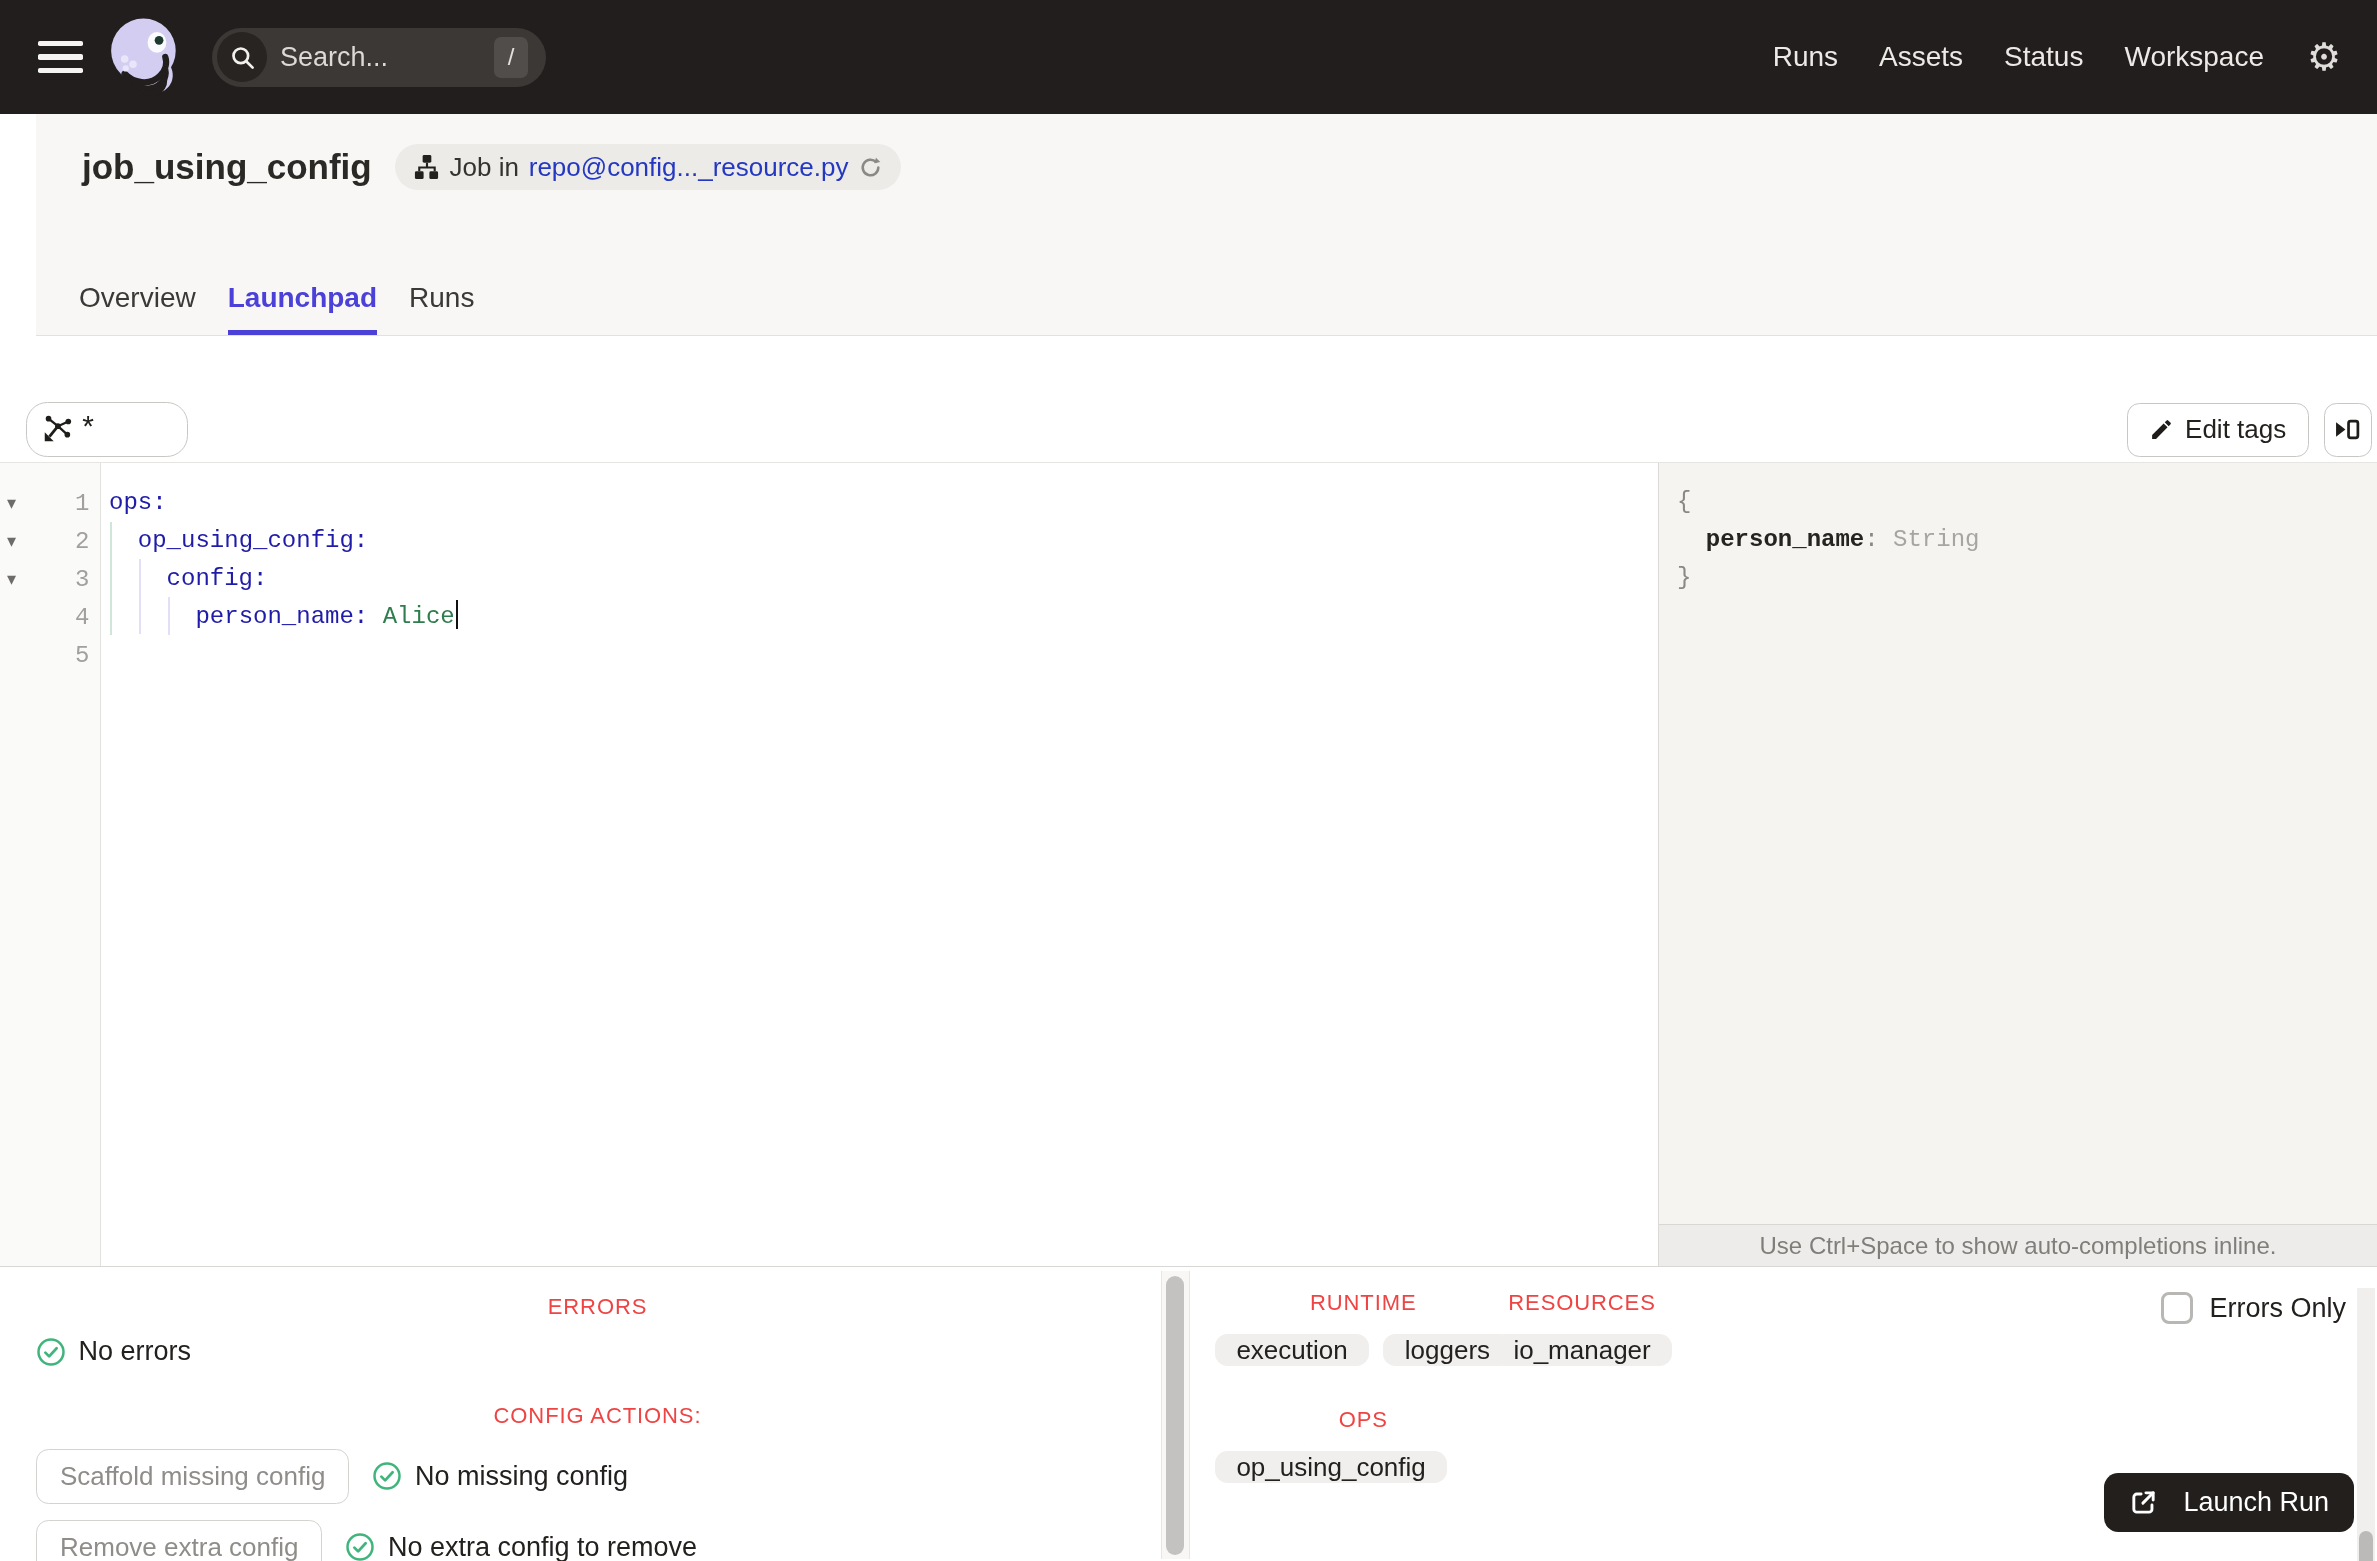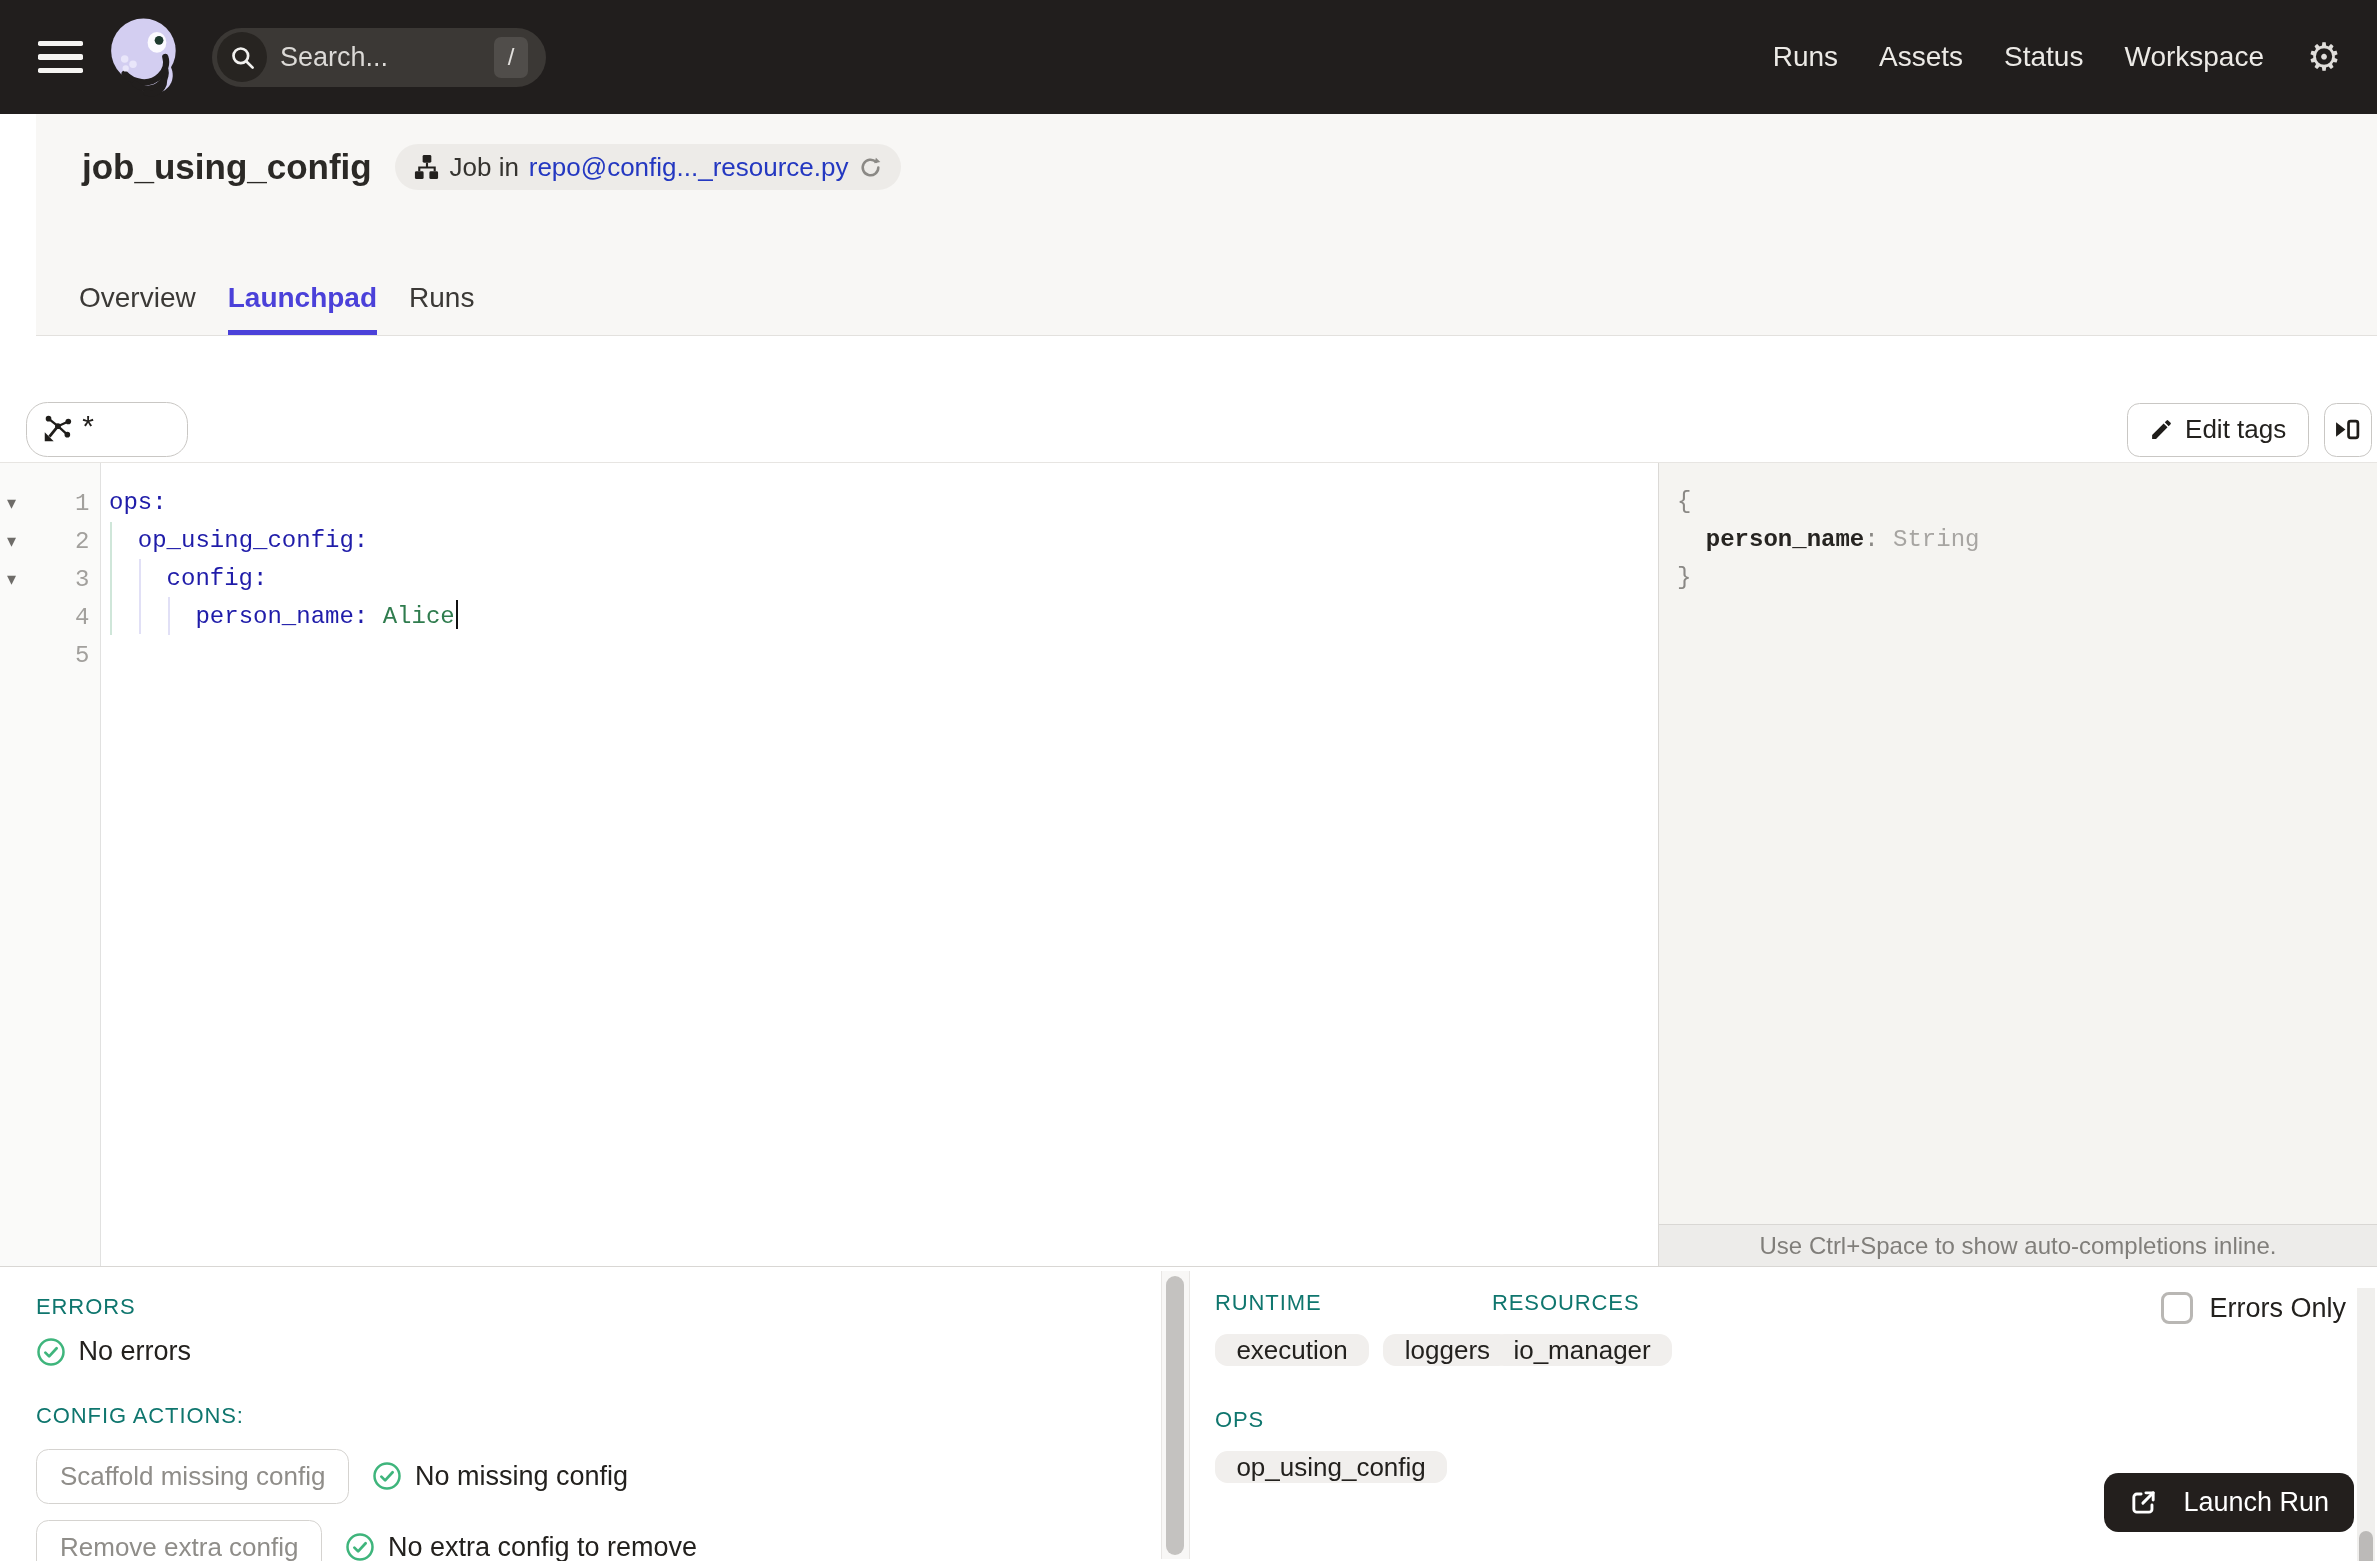--- a/index.html
+++ b/index.html
@@ -88,21 +88,21 @@
   .sc-key { color:#262421; font-weight:700; }
   .sc-type { color:#a7a5a2; }
   .hintbar { position:absolute; left:0; right:0; bottom:0; height:43px; background:#edecea;
              border-top:1.8px solid #d9d7d4; display:flex; align-items:center; justify-content:center;
              font-size:24px; color:#807e7a; }
 
   
   .bottom { position:absolute; top:1266px; left:0; right:0; bottom:0; border-top:1.8px solid #d9d7d4;
             background:#fff; }
   .bpane-left { position:absolute; left:0; top:0; bottom:0; width:1159px; padding-left:36px; }
-  .seclabel { font-size:22px; color:#0f766e; letter-spacing:0.9px; }
+  .seclabel { font-size:22px; color:#ef4444; letter-spacing:0.9px;text-align:center; }
   .statusrow { display:flex; align-items:center; gap:12.5px; font-size:27px; color:#23211e; }
   .actionrow { display:flex; align-items:center; gap:23px; }
   .btn-disabled { height:55px; background:#fff; border:1.8px solid #d5d3d0; border-radius:12.5px;
                   display:flex; align-items:center; padding:0 23px; font-size:26px; color:#8f8d89;
                   cursor:pointer; }
   .mid-scroll { position:absolute; left:1161px; top:3.6px; bottom:1.8px; width:29px; background:#f8f7f6;
                 border-left:1.8px solid #e8e6e4; border-right:1.8px solid #e8e6e4; }
   .mid-scroll .thumb { position:absolute; left:3.6px; width:18px; top:5.4px; height:279px;
                        background:#c4c2c0; border-radius:9.8px; }
   .bpane-right { position:absolute; left:1190px; right:0; top:0; bottom:0; }

